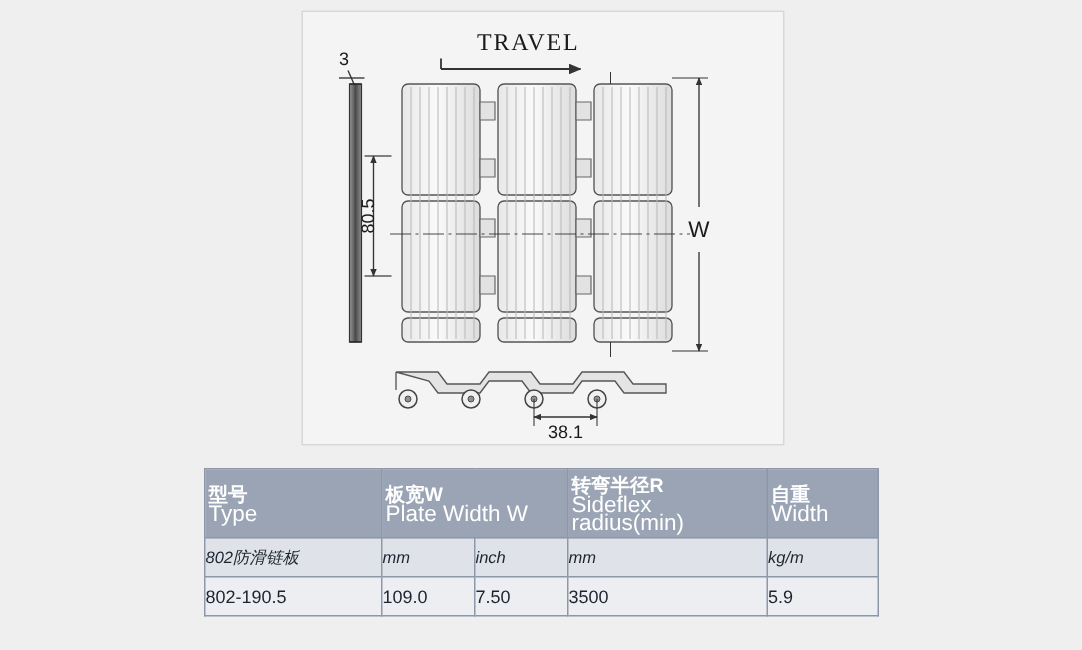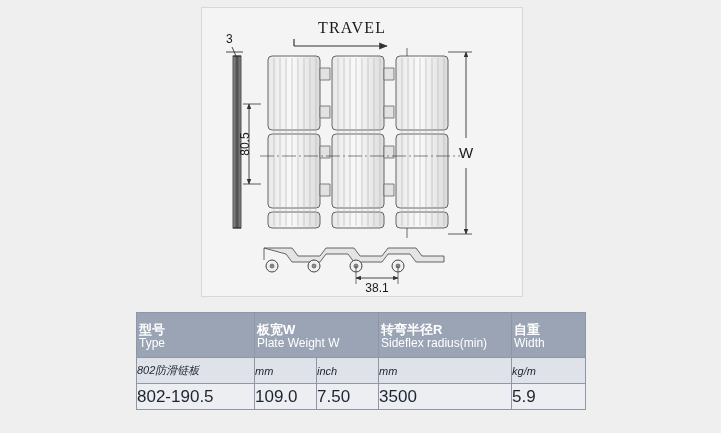--- a/index.html
+++ b/index.html
@@ -55,35 +55,35 @@
     height: 38px;
     padding: 3px 2px !important;
   }
   .hdr-cn {
     font-size: 13px;
     font-weight: bold;
     line-height: 15px;
     display: block;
   }
   .hdr-en {
-    font-size: 12px;
+    font-size: 15px;
     font-weight: normal;
     line-height: 12px;
     display: block;
   }
   .unit-row td {
     background: #dfe3e9;
     height: 25px;
     font-size: 11px;
     font-style: italic;
   }
   .data-row td {
     background: #eceef1;
     height: 25px;
-    font-size: 17px;
+    font-size: 12px;
   }
   .col-type { width: 118px; }
   .col-mm   { width: 62px; }
   .col-inch { width: 62px; }
   .col-rad  { width: 133px; }
   .col-wt   { width: 74px; }
 
   
 </style>
 </head>
@@ -249,21 +249,21 @@
         <col class="col-wt">
     </colgroup>
     <tbody>
       <tr>
         <td class="hdr-cell">
           <span class="hdr-cn">型号</span>
           <span class="hdr-en">Type</span>
         </td>
         <td class="hdr-cell" colspan="2">
           <span class="hdr-cn">板宽W</span>
-          <span class="hdr-en">Plate Weight W</span>
+          <span class="hdr-en">Plate Width W</span>
         </td>
         <td class="hdr-cell">
           <span class="hdr-cn">转弯半径R</span>
           <span class="hdr-en">Sideflex radius(min)</span>
         </td>
         <td class="hdr-cell">
           <span class="hdr-cn">自重</span>
           <span class="hdr-en">Width</span>
         </td>
       </tr>

